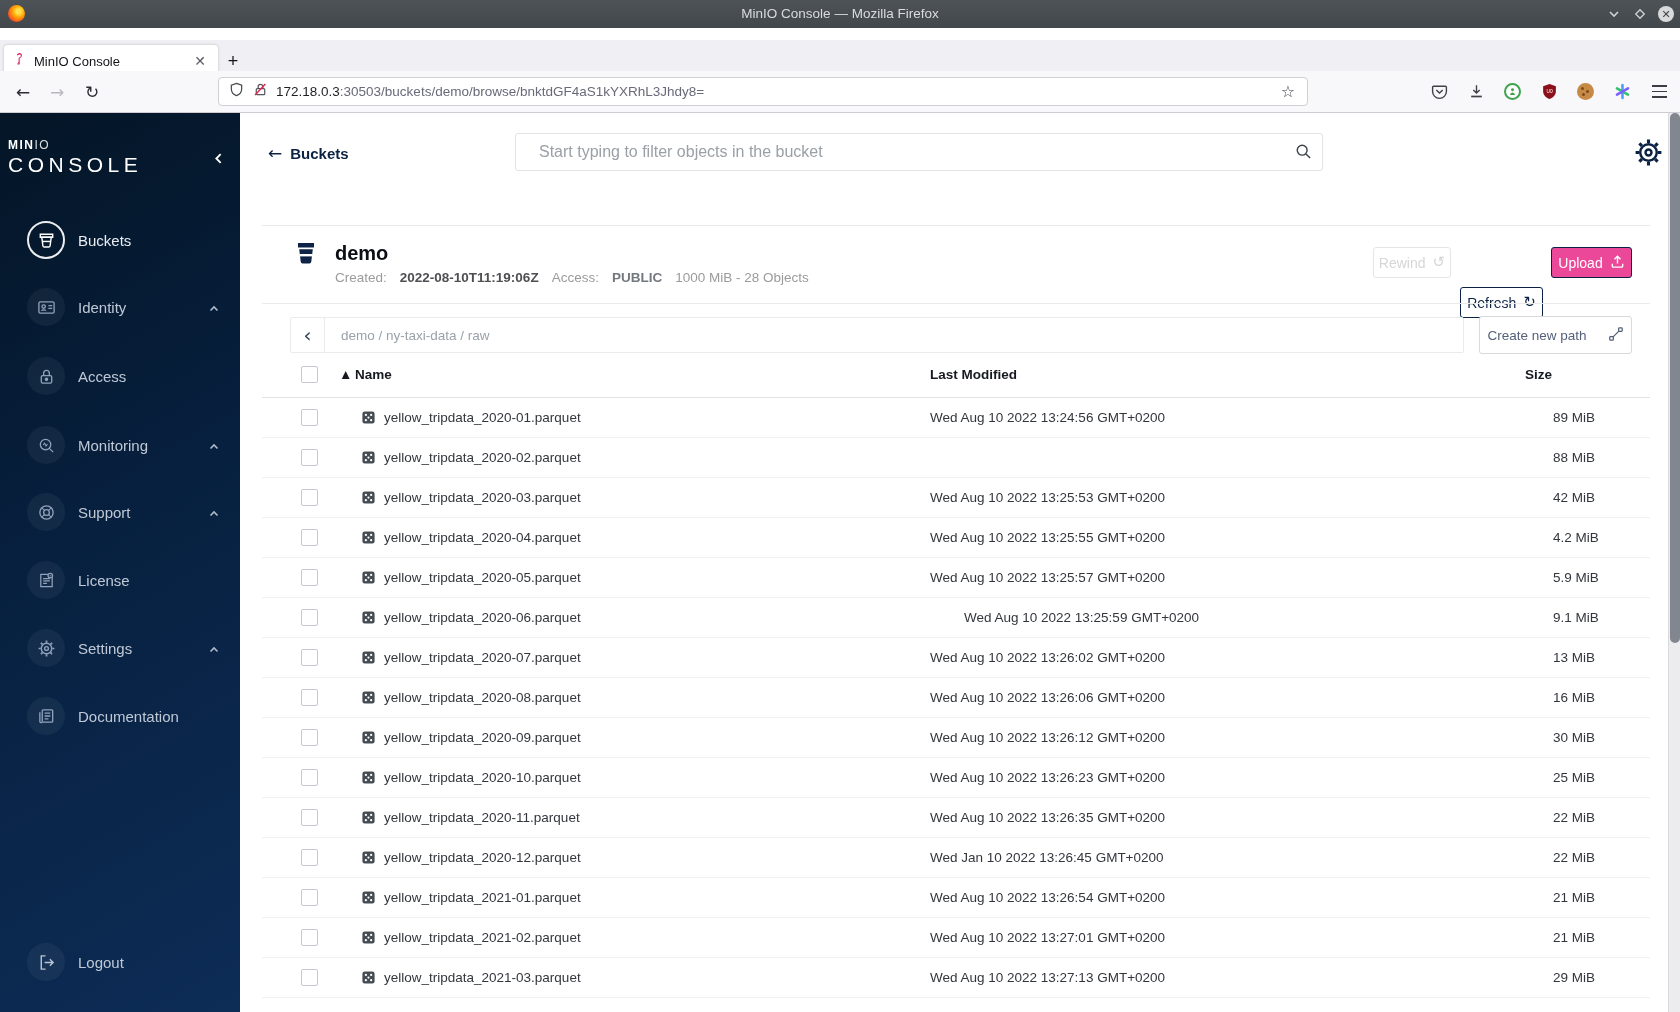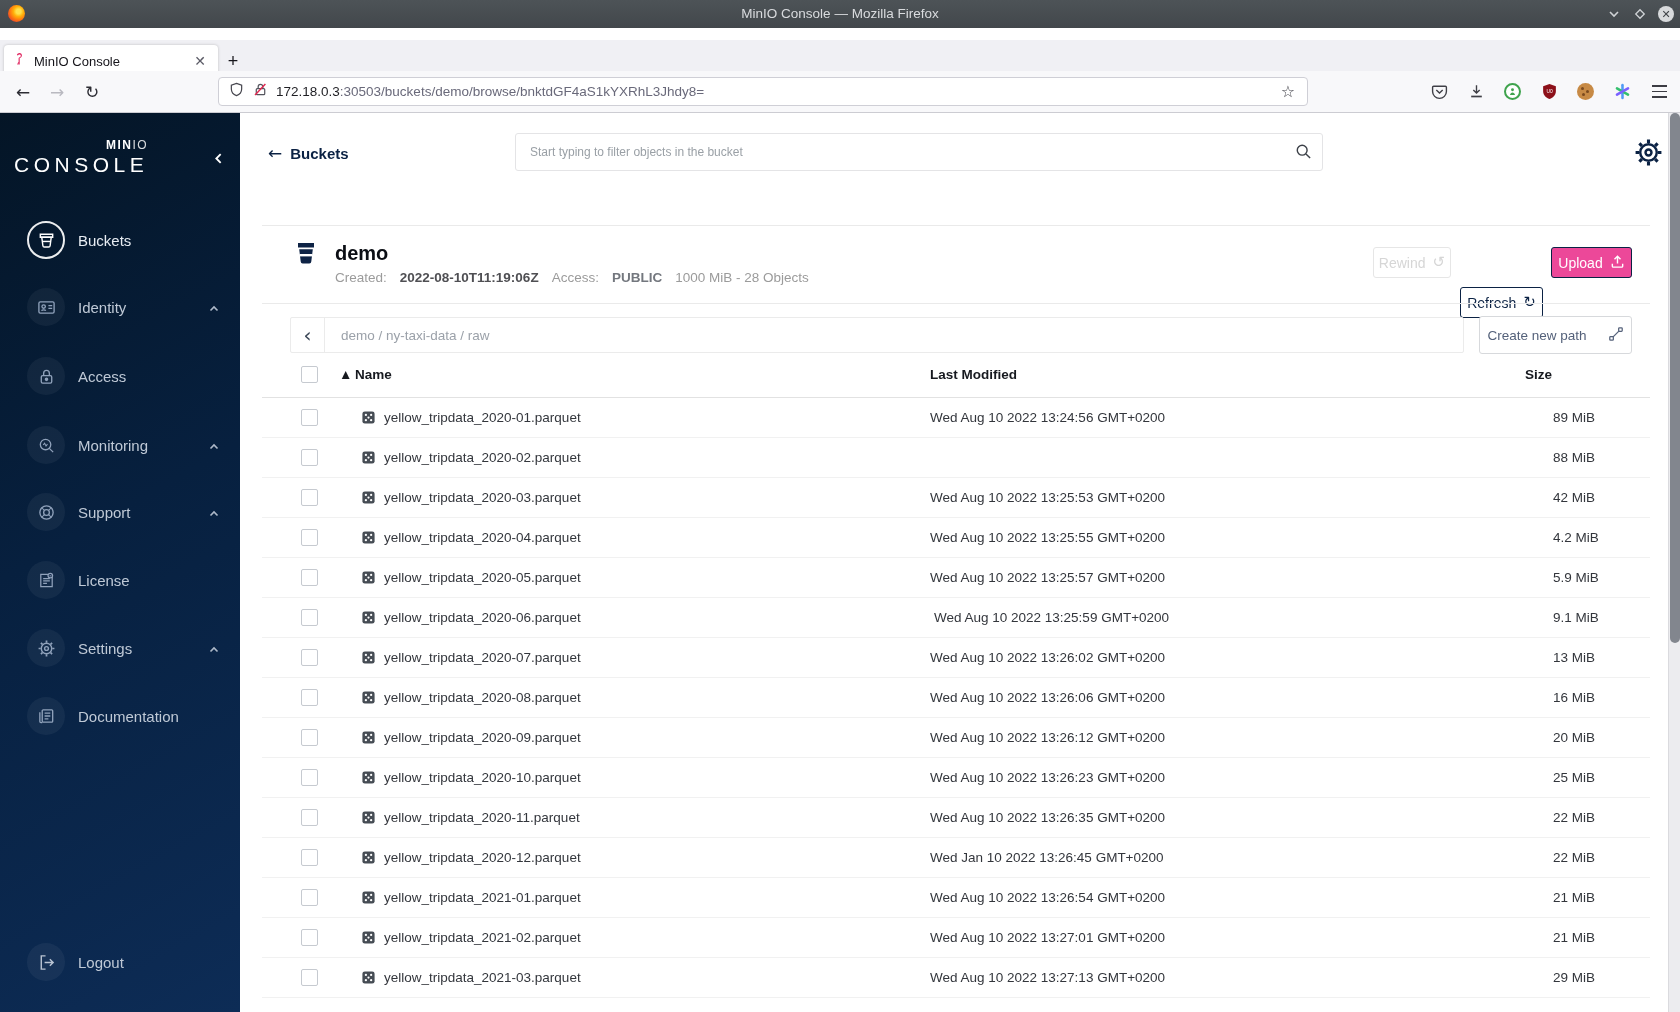--- a/index.html
+++ b/index.html
@@ -44,43 +44,43 @@
   .burger { display:flex; flex-direction:column; gap:3.5px; }
   .burger i { display:block; width:15px; height:1.8px; background:#3c3c43; }
   .ext-green { width:17px; height:17px; border-radius:50%; border:2px solid #3fa34d; background:#fff;
     display:flex; align-items:center; justify-content:center; }
   .cookie { width:17px; height:17px; border-radius:50%; background:#c78a45; position:relative; }
   .cookie i { position:absolute; width:3px; height:3px; border-radius:50%; background:#7a4a1f; }
 
   
   .sidebar { position:absolute; left:0; top:113px; width:240px; height:899px;
     background:linear-gradient(150deg,#041526 0%,#07203f 45%,#0d2c56 100%); }
-  .logo { position:absolute; left:14px; top:25px; color:#fff;text-align:right; }
+  .logo { position:absolute; left:8px; top:25px; color:#fff; }
   .logo-top { font-size:12px; letter-spacing:1.5px; }
   .logo-min { font-weight:700; }
   .logo-io { font-weight:300; opacity:.85; }
   .logo-console { font-size:21px; letter-spacing:4.5px; font-weight:400; margin-top:1px; }
   .collapse { position:absolute; left:212px; top:38px; }
   .side-item { position:absolute; left:0; width:240px; height:44px; display:flex; align-items:center; }
   .icircle { width:38px; height:38px; border-radius:50%; margin-left:27px; background:rgba(255,255,255,.05);
     display:flex; align-items:center; justify-content:center; flex:0 0 auto; }
   .side-item.selected .icircle { background:transparent; border:2px solid rgba(255,255,255,.92); }
   .side-label { margin-left:13px; font-size:15px; color:#bfc9d6; }
   .side-item.selected .side-label { color:#e8edf3; }
   .caret { position:absolute; right:20px; top:16px; }
 
   
   .app-header { position:absolute; left:240px; top:113px; width:1440px; height:83px; background:#fff; }
   .back-group { position:absolute; left:28px; top:30px; display:flex; align-items:center; gap:8px;
     color:#0b2244; }
   .back-arrow { font-size:17px; font-family:"DejaVu Sans",sans-serif; }
   .back-label { font-size:15px; font-weight:700; }
   .search-wrap { position:absolute; left:275px; top:20px; width:808px; height:38px; }
-  .search-input { width:100%; height:100%; border:1px solid #e4e4e6; border-radius:3px; padding:0 40px 0 14px;
-    font-size:12px; color:#be185d; outline:none; font-family:"Liberation Sans",sans-serif; }
+  .search-input { width:100%; height:100%; border:1px solid #e4e4e6; border-radius:3px; padding:0 40px 0 23px;
+    font-size:16px; color:#be185d; outline:none; font-family:"Liberation Sans",sans-serif; }
   .search-input::placeholder { color:#9aa0a6; }
   .search-icon { position:absolute; right:11px; top:10px; }
   .gear-top { position:absolute; right:16px; top:24px; }
 
   
   .hairline { position:absolute; left:262px; width:1388px; height:1px; background:#eaeaea; }
   .bucket-icon { position:absolute; left:296px; top:240px; }
   .bucket-title { position:absolute; left:335px; top:242px; font-size:20px; font-weight:700; color:#0b0e14; }
   .bucket-meta { position:absolute; left:335px; top:270px; display:flex; gap:13px; font-size:13.5px;
     color:#9b9b9b; align-items:center; }
@@ -500,21 +500,21 @@
             <rect x="1.5" y="1.5" width="13" height="13" rx="2.5" fill="#464c54"></rect>
             <g fill="#fff">
               <circle cx="5.2" cy="5.2" r="1.2"></circle>
               <circle cx="10.8" cy="5.2" r="1.2"></circle>
               <circle cx="5.2" cy="10.8" r="1.2"></circle>
               <circle cx="10.8" cy="10.8" r="1.2"></circle>
               <circle cx="8" cy="8" r="1.2"></circle>
             </g>
           </svg></span>
         <span class="cell" style="left:122px">yellow_tripdata_2020-06.parquet</span>
-        <span class="cell" style="left:672px">Wed Aug 10 2022 13:25:59 GMT+0200</span>
+        <span class="cell" style="left:702px">Wed Aug 10 2022 13:25:59 GMT+0200</span>
         <span class="cell" style="left:1291px">9.1 MiB</span>
       </div>
 
       <div class="trow">
         <span class="cb" style="left:39px"></span>
         <span class="picon" style="left:99px"><svg width="15" height="15" viewBox="0 0 16 16">
             <rect x="1.5" y="1.5" width="13" height="13" rx="2.5" fill="#464c54"></rect>
             <g fill="#fff">
               <circle cx="5.2" cy="5.2" r="1.2"></circle>
               <circle cx="10.8" cy="5.2" r="1.2"></circle>
@@ -552,21 +552,21 @@
             <g fill="#fff">
               <circle cx="5.2" cy="5.2" r="1.2"></circle>
               <circle cx="10.8" cy="5.2" r="1.2"></circle>
               <circle cx="5.2" cy="10.8" r="1.2"></circle>
               <circle cx="10.8" cy="10.8" r="1.2"></circle>
               <circle cx="8" cy="8" r="1.2"></circle>
             </g>
           </svg></span>
         <span class="cell" style="left:122px">yellow_tripdata_2020-09.parquet</span>
         <span class="cell" style="left:668px">Wed Aug 10 2022 13:26:12 GMT+0200</span>
-        <span class="cell" style="left:1291px">20 MiB</span>
+        <span class="cell" style="left:1291px">30 MiB</span>
       </div>
 
       <div class="trow">
         <span class="cb" style="left:39px"></span>
         <span class="picon" style="left:99px"><svg width="15" height="15" viewBox="0 0 16 16">
             <rect x="1.5" y="1.5" width="13" height="13" rx="2.5" fill="#464c54"></rect>
             <g fill="#fff">
               <circle cx="5.2" cy="5.2" r="1.2"></circle>
               <circle cx="10.8" cy="5.2" r="1.2"></circle>
               <circle cx="5.2" cy="10.8" r="1.2"></circle>

